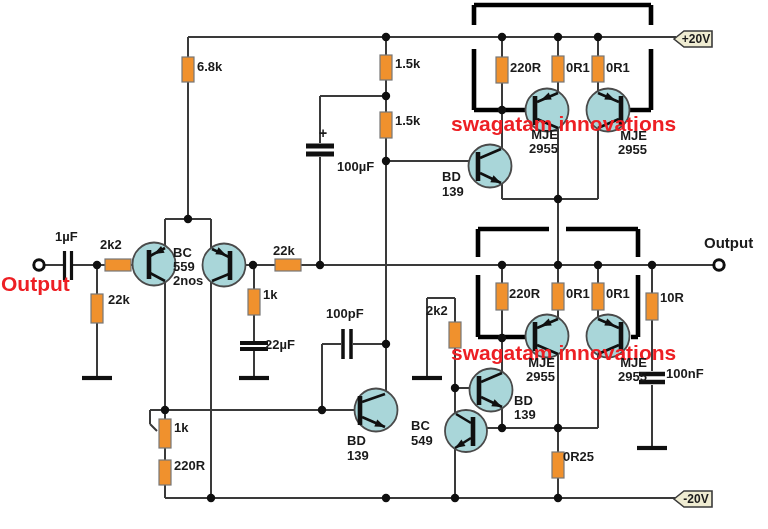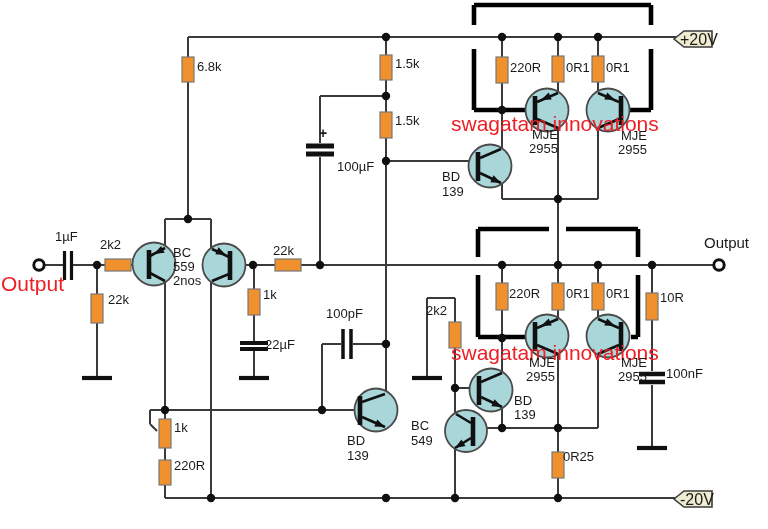--- a/index.html
+++ b/index.html
@@ -12,24 +12,24 @@
   .tbody{fill:var(--transistor);stroke:var(--transistor_border);stroke-width:1.8;}
   .tbar{stroke:var(--symbol);stroke-width:4.6;}
   .tline{stroke:var(--symbol);stroke-width:2.6;fill:none;}
   .arr{fill:var(--symbol);stroke:none;}
   .dot{fill:var(--symbol);}
   .plate{stroke:var(--symbol);fill:none;}
   .gbar{stroke:var(--symbol);stroke-width:4.2;fill:none;}
   .tag{fill:var(--tag);stroke:var(--wire);stroke-width:1.6;}
   .term{fill:#ffffff;stroke:var(--symbol);stroke-width:3;}
   .lbl{position:absolute;font-size:13px;color:var(--text);white-space:pre-line;
-       line-height:14px;}
+       line-height:14px;font-weight:bold;}
   .ctr{text-align:right;}
   .red{color:var(--red);font-size:21px;line-height:18px;white-space:nowrap;}
-  .tagtxt{font-size:16px;font-weight:normal;line-height:13px;text-align:center;}
+  .tagtxt{font-size:12px;font-weight:bold;line-height:13px;text-align:center;}
   .out{font-size:15px;text-align:center;}
   .plus{font-size:14px;font-weight:bold;}
 </style>
 </head>
 <body>
 
 <div class="stage">
 
 <svg width="768" height="529" viewBox="0 0 768 529">
 

